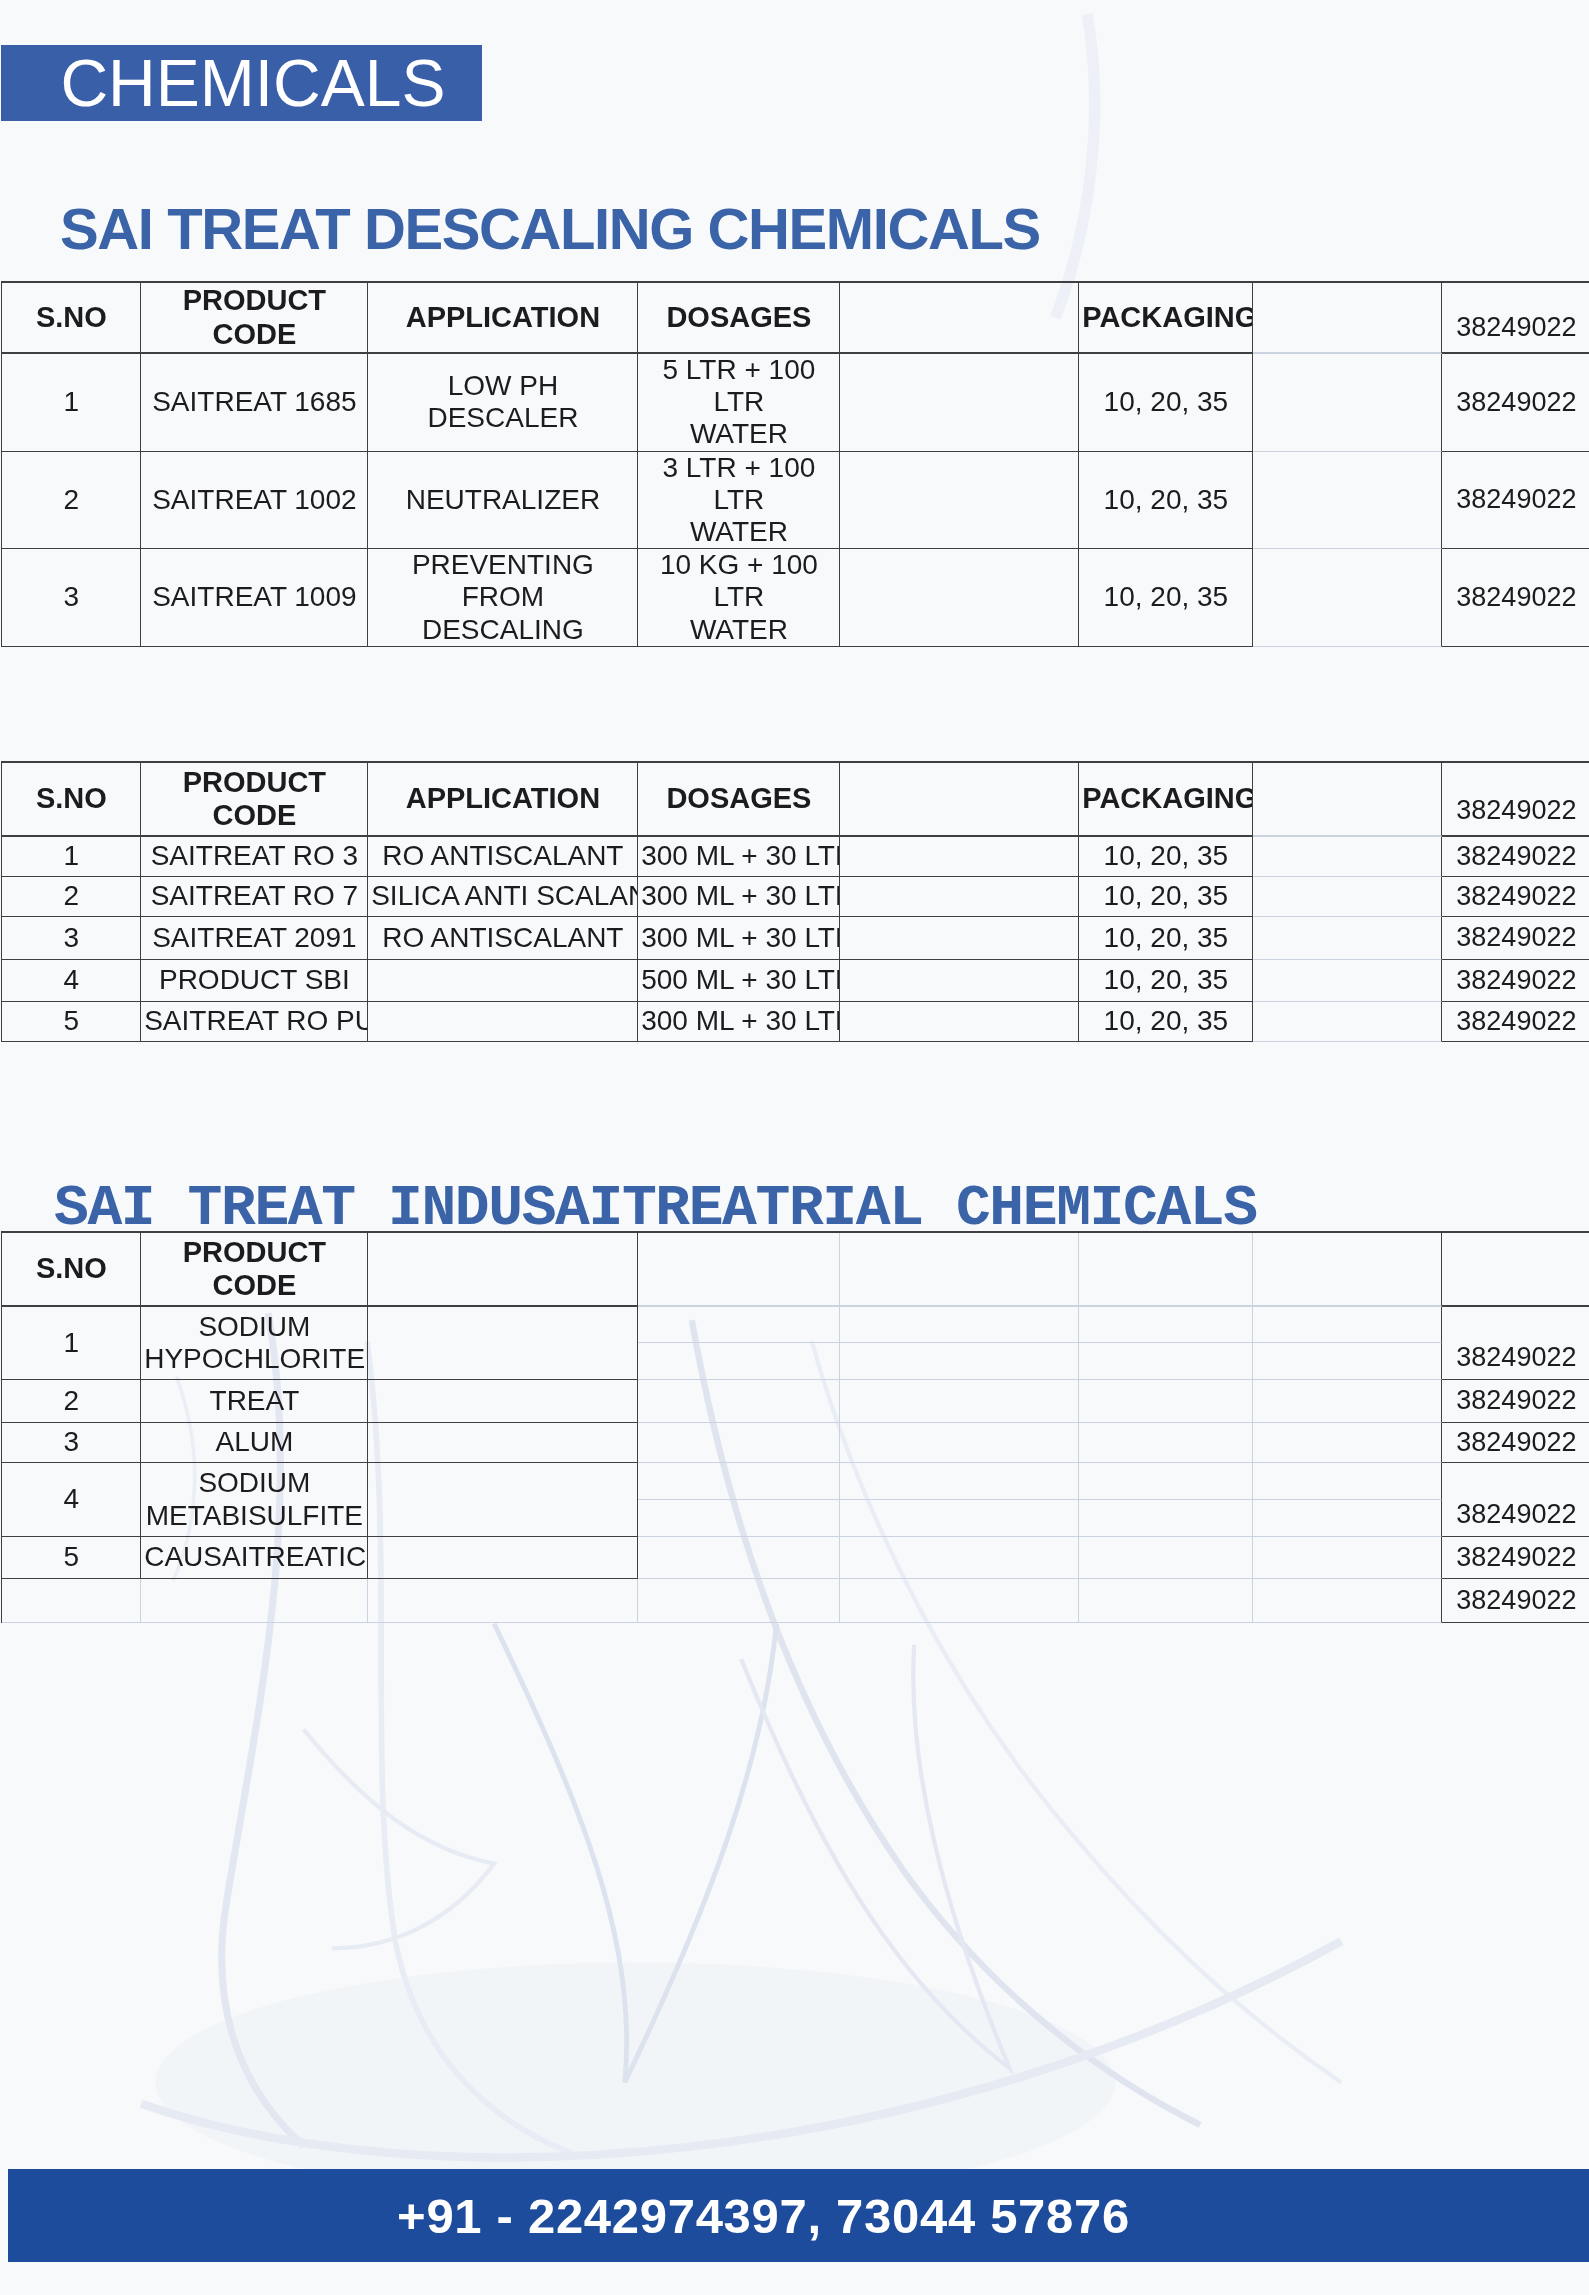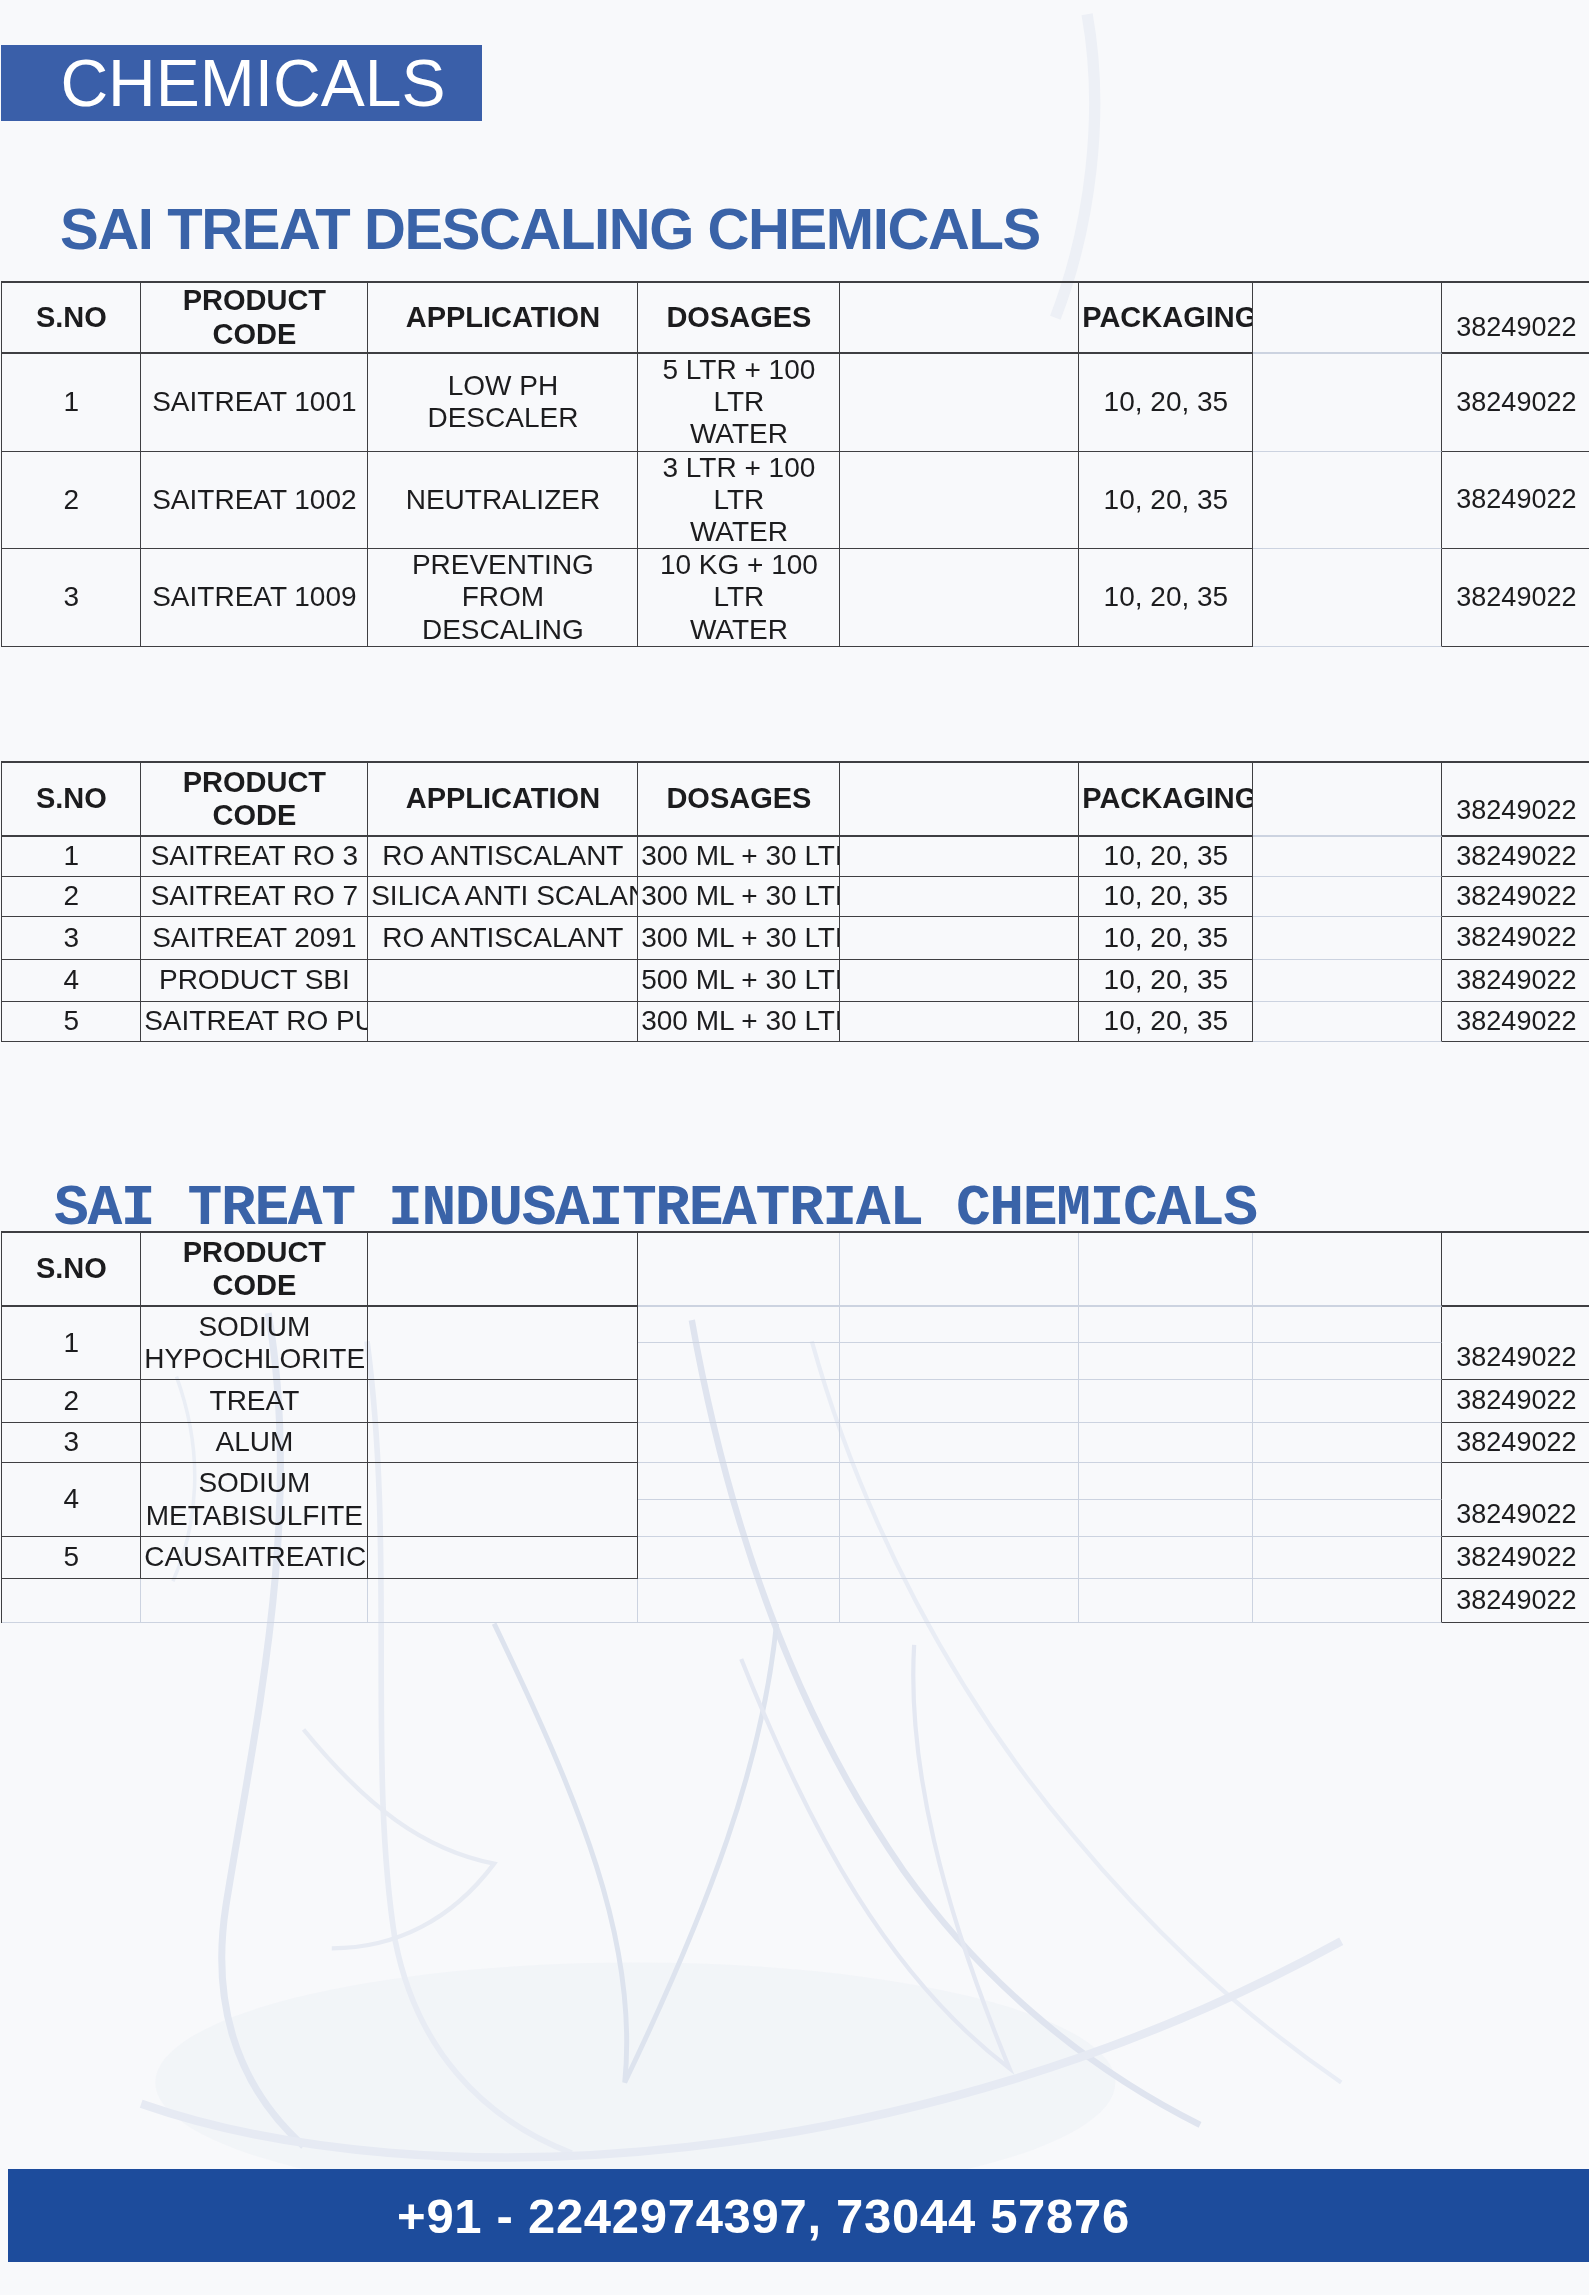--- a/index.html
+++ b/index.html
@@ -115,21 +115,21 @@
 CODE</td>
         <td class="d hdr">APPLICATION</td>
         <td class="d hdr">DOSAGES</td>
         <td class="d"></td>
         <td class="d hdr">PACKAGING</td>
         <td class="drlb"></td>
         <td class="d noR num vbot">38249022</td>
       </tr>
       <tr style="height:76px">
         <td class="d">1</td>
-        <td class="d">SAITREAT 1001</td>
+        <td class="d">SAITREAT 1685</td>
         <td class="d">LOW PH DESCALER</td>
         <td class="d">5 LTR + 100 LTR
 WATER</td>
         <td class="d"></td>
         <td class="d">10, 20, 35</td>
         <td class="drlb"></td>
         <td class="d noR num">38249022</td>
       </tr>
       <tr style="height:76px">
         <td class="d">2</td>

